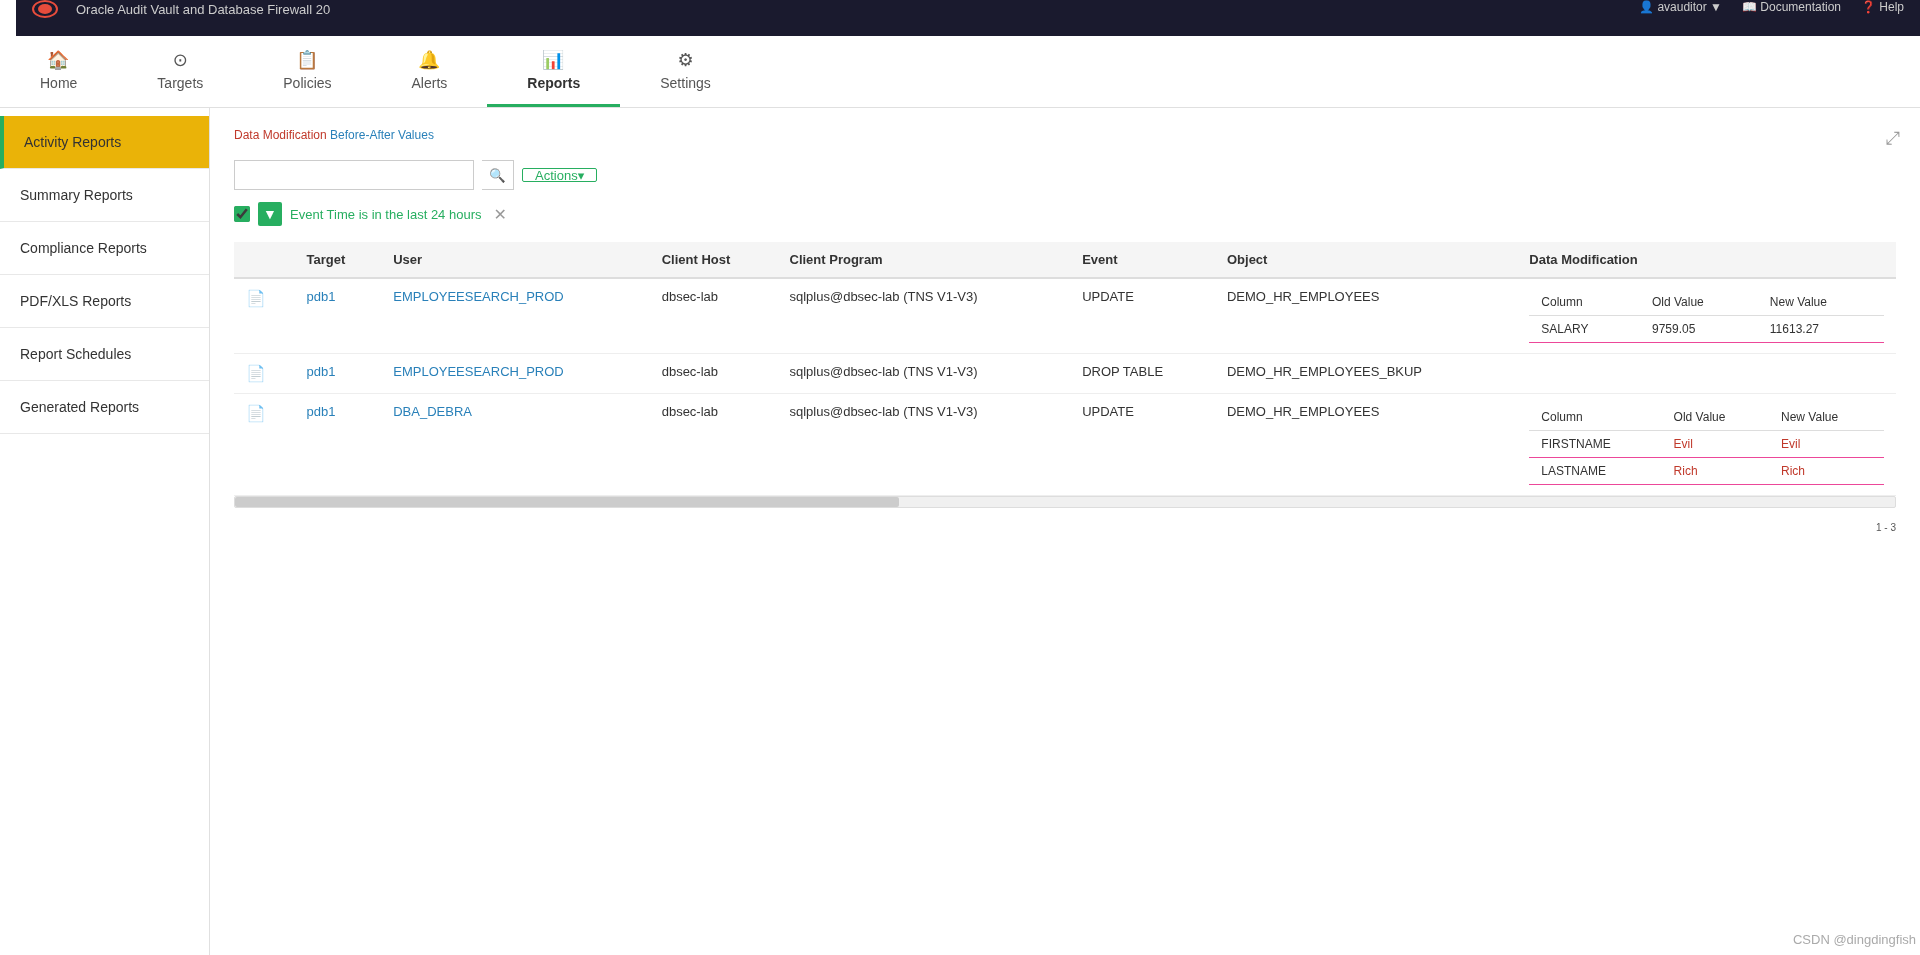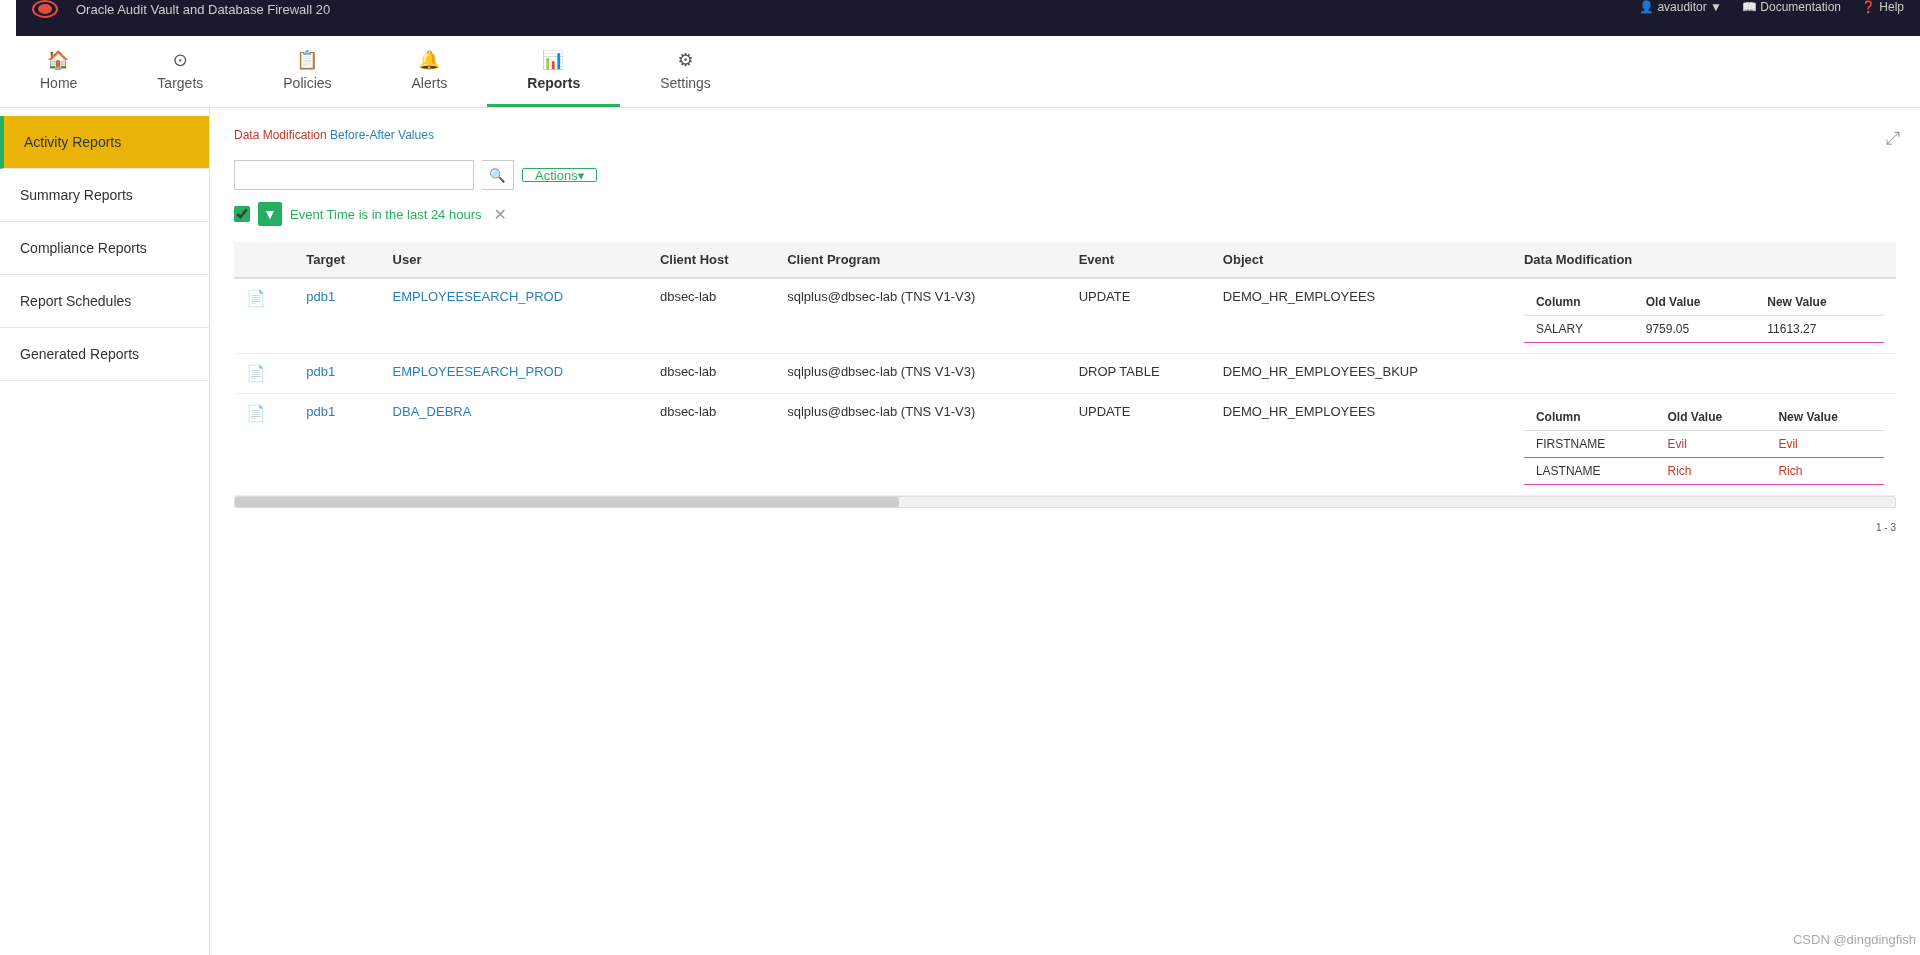--- a/index.html
+++ b/index.html
@@ -184,21 +184,21 @@
     
     .dm-table {
       width: 100%;
       border-collapse: collapse;
       font-size: 12px;
     }
     .dm-table th {
       background: #fff;
       padding: 6px 12px;
       text-align: left;
-      font-weight: bold;
+      font-weight: normal;
       color: #333;
       border-bottom: 1px solid #ddd;
     }
     .dm-table td {
       padding: 6px 12px;
       border-bottom: 1px solid #ec4899;
       color: #333;
     }
     .dm-table .link-val { color: #c0392b; }
 
@@ -330,20 +330,23 @@
 
   <div class="sidebar">
     <div class="sidebar-item active">
       <span>Activity Reports</span>
     </div>
     <div class="sidebar-item">
       <span>Summary Reports</span>
     </div>
     <div class="sidebar-item">
       <span>Compliance Reports</span>
+    </div>
+    <div class="sidebar-item">
+      <span>PDF/XLS Reports</span>
     </div>
     <div class="sidebar-item">
       <span>Report Schedules</span>
     </div>
     <div class="sidebar-item">
       <span>Generated Reports</span>
     </div>
   </div>
 
   <div class="content" style="position:relative;">

